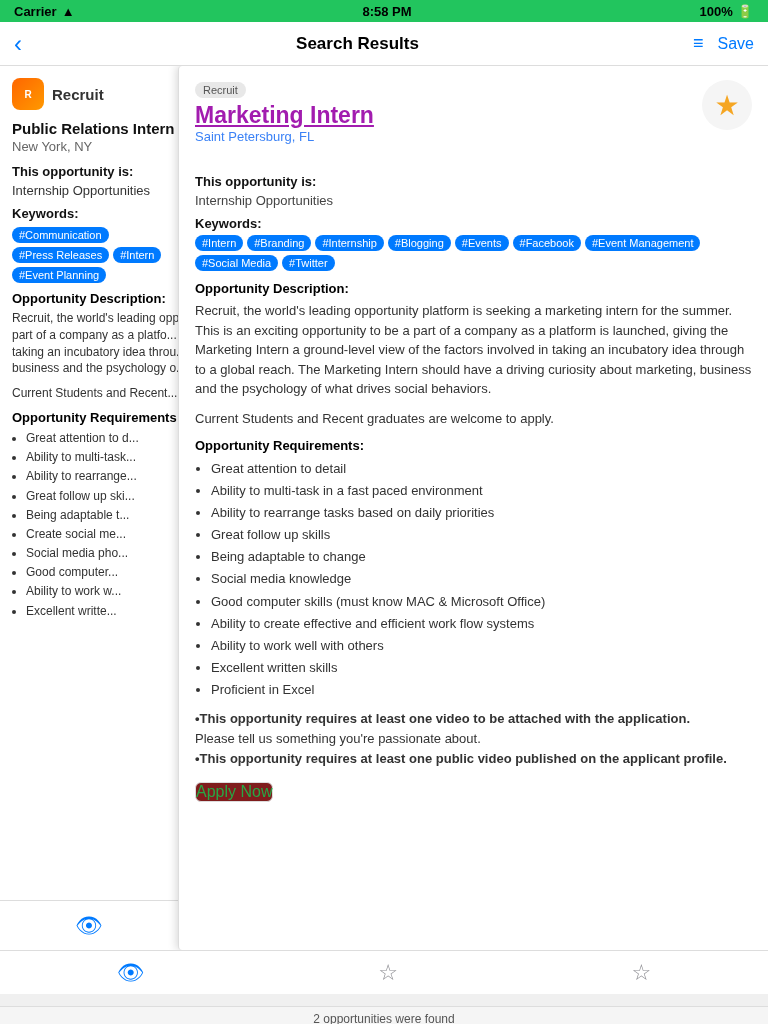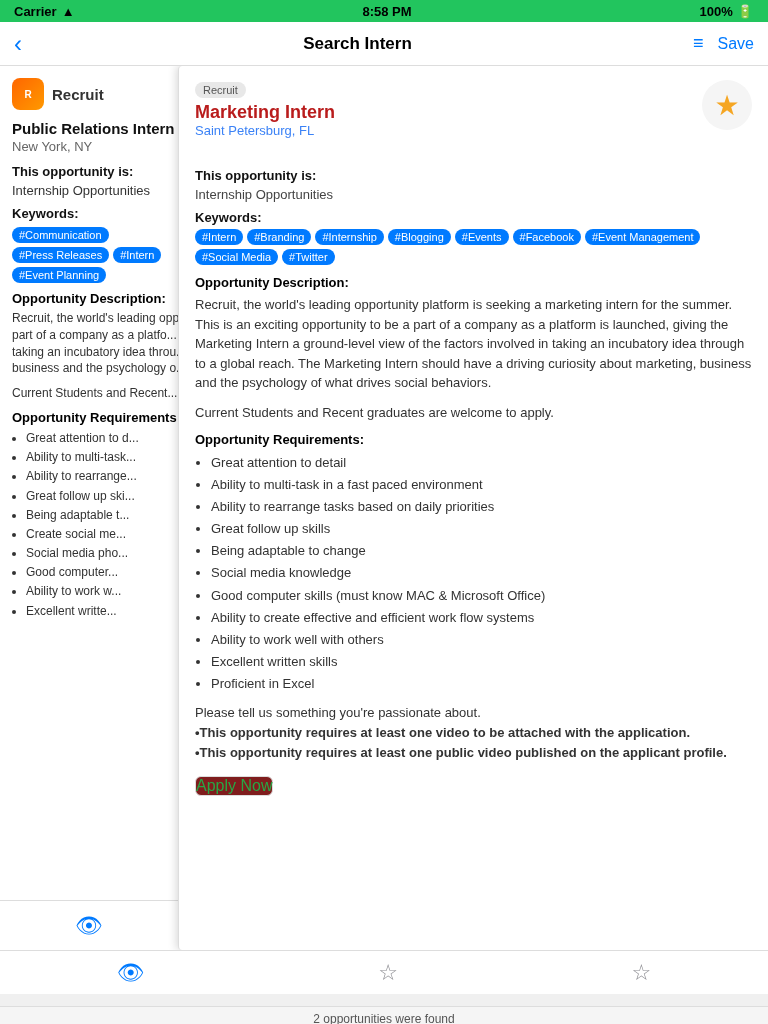--- a/index.html
+++ b/index.html
@@ -112,21 +112,21 @@
     }
     .right-company-badge {
       background: #e8e8e8;
       color: #555;
       font-size: 11px;
       padding: 2px 8px;
       border-radius: 8px;
       display: inline-block;
       margin-bottom: 4px;
     }
-    .right-job-title { font-size: 18px; font-weight: 700; color: #b91c1c; }
+    .right-job-title { font-size: 23px; font-weight: 700; color: #a21caf; text-decoration: underline; }
     .right-job-location { font-size: 13px; color: #3b82f6; margin-bottom: 24px; }
     .star-badge {
       width: 50px; height: 50px;
       background: #f5f5f5;
       border-radius: 25px;
       display: flex; align-items: center; justify-content: center;
       font-size: 28px;
       color: #F5A623;
       flex-shrink: 0;
     }
@@ -227,21 +227,21 @@
   <div class="status-right">
     <span>100%</span>
     <span>🔋</span>
   </div>
 </div>
 
 <div class="nav-bar">
   <a class="nav-back" href="#">
     <span style="font-size:24px; color:#007AFF;">‹</span>
   </a>
-  <span class="nav-title">Search Intern</span>
+  <span class="nav-title">Search Results</span>
   <div class="nav-right">
     <span class="nav-list-icon" style="font-size:18px; color:#007AFF;">≡</span>
     <span class="nav-save" style="color:#007AFF; font-size:16px;">Save</span>
   </div>
 </div>
 
 <div class="main-area">
 
   <div class="left-panel">
     <div class="company-header">
@@ -329,24 +329,24 @@
         <li>Being adaptable to change</li>
         <li>Social media knowledge</li>
         <li>Good computer skills (must know MAC &amp; Microsoft Office)</li>
         <li>Ability to create effective and efficient work flow systems</li>
         <li>Ability to work well with others</li>
         <li>Excellent written skills</li>
         <li>Proficient in Excel</li>
       </ul>
 
       <div class="notice-text">
+        <strong>•This opportunity requires at least one video to be attached with the application.</strong>
+      </div>
+      <div class="notice-text">
         Please tell us something you're passionate about.
-      </div>
-      <div class="notice-text">
-        <strong>•This opportunity requires at least one video to be attached with the application.</strong>
       </div>
       <div class="notice-text" style="margin-top:5px;">
         <strong>•This opportunity requires at least one public video published on the applicant profile.</strong>
       </div>
 
       <button class="apply-now-btn">Apply Now</button>
 
       <div style="height: 60px;"></div>
     </div>
   </div>

